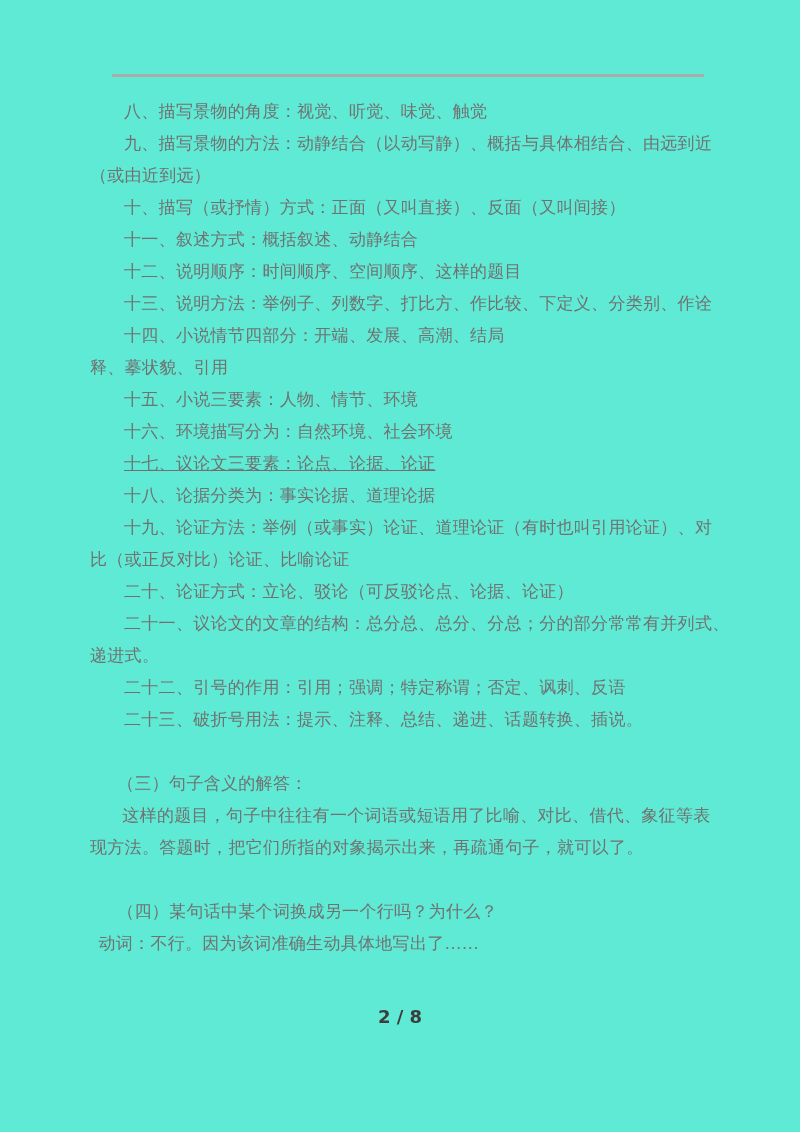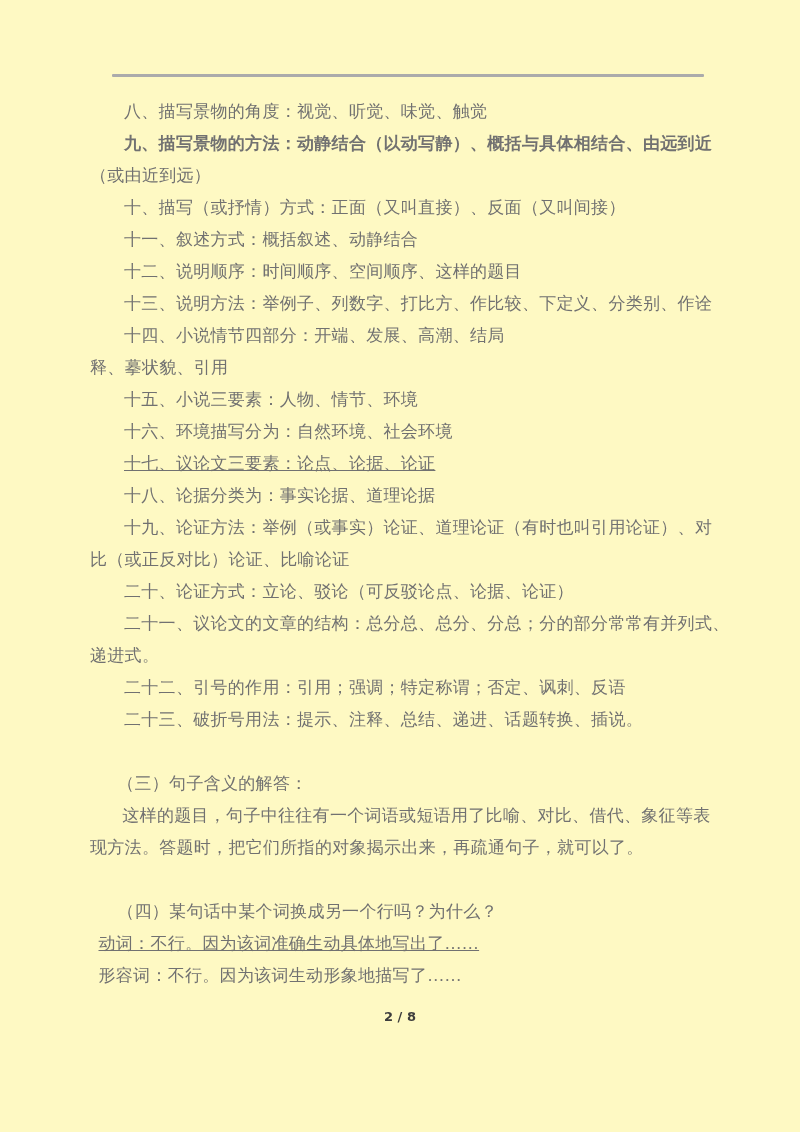--- a/index.html
+++ b/index.html
@@ -5,21 +5,21 @@
   html, body {
     margin: 0;
     padding: 0;
     background: #ffffff;
   }
   .page {
     position: relative;
     width: 800px;
     height: 1132px;
     margin: 0 auto;
-    background: #fef9c3;
+    background: #5eead4;
     overflow: hidden;
     font-family: "Liberation Serif", "DejaVu Serif", serif;
   }
   .header-rule {
     position: absolute;
     top: 74px;
     left: 112px;
     width: 592px;
     height: 3px;
     background: #ababab;
@@ -40,33 +40,33 @@
     letter-spacing: 0.3px;
   }
   .footer {
     position: absolute;
     top: 1005px;
     left: 0;
     width: 100%;
     text-align: center;
     font-family: "DejaVu Sans", "Liberation Sans", sans-serif;
     font-weight: bold;
-    font-size: 13px;
+    font-size: 18px;
     color: #3d3d3d;
     line-height: 24px;
   }
 </style>
 </head>
 <body>
 
 <div class="page">
   <div class="header-rule"></div>
   <div class="content" id="content">
       <div class="line" style="text-indent: 2em;">八、描写景物的角度：视觉、听觉、味觉、触觉</div>
-      <div class="line" style="text-indent: 2em; font-weight: bold;">九、描写景物的方法：动静结合（以动写静）、概括与具体相结合、由远到近</div>
+      <div class="line" style="text-indent: 2em;">九、描写景物的方法：动静结合（以动写静）、概括与具体相结合、由远到近</div>
       <div class="line" style="text-indent: 0em;">（或由近到远）</div>
       <div class="line" style="text-indent: 2em;">十、描写（或抒情）方式：正面（又叫直接）、反面（又叫间接）</div>
       <div class="line" style="text-indent: 2em;">十一、叙述方式：概括叙述、动静结合</div>
       <div class="line" style="text-indent: 2em;">十二、说明顺序：时间顺序、空间顺序、这样的题目</div>
       <div class="line" style="text-indent: 2em;">十三、说明方法：举例子、列数字、打比方、作比较、下定义、分类别、作诠</div>
       <div class="line" style="text-indent: 2em;">十四、小说情节四部分：开端、发展、高潮、结局</div>
       <div class="line" style="text-indent: 0em;">释、摹状貌、引用</div>
       <div class="line" style="text-indent: 2em;">十五、小说三要素：人物、情节、环境</div>
       <div class="line" style="text-indent: 2em;">十六、环境描写分为：自然环境、社会环境</div>
       <div class="line" style="text-indent: 2em; text-decoration: underline;">十七、议论文三要素：论点、论据、论证</div>
@@ -77,17 +77,16 @@
       <div class="line" style="text-indent: 2em;">二十一、议论文的文章的结构：总分总、总分、分总；分的部分常常有并列式、</div>
       <div class="line" style="text-indent: 0em;">递进式。</div>
       <div class="line" style="text-indent: 2em;">二十二、引号的作用：引用；强调；特定称谓；否定、讽刺、反语</div>
       <div class="line" style="text-indent: 2em;">二十三、破折号用法：提示、注释、总结、递进、话题转换、插说。</div>
       <div class="line" style="text-indent: 0em;"></div>
       <div class="line" style="text-indent: 1.6em;">（三）句子含义的解答：</div>
       <div class="line" style="text-indent: 1.9em;">这样的题目，句子中往往有一个词语或短语用了比喻、对比、借代、象征等表</div>
       <div class="line" style="text-indent: 0em;">现方法。答题时，把它们所指的对象揭示出来，再疏通句子，就可以了。</div>
       <div class="line" style="text-indent: 0em;"></div>
       <div class="line" style="text-indent: 1.6em;">（四）某句话中某个词换成另一个行吗？为什么？</div>
-      <div class="line" style="text-indent: 0.5em; text-decoration: underline;">动词：不行。因为该词准确生动具体地写出了……</div>
-      <div class="line" style="text-indent: 0.5em;">形容词：不行。因为该词生动形象地描写了……</div>
+      <div class="line" style="text-indent: 0.5em;">动词：不行。因为该词准确生动具体地写出了……</div>
     </div>
   <div class="footer">2 / 8</div>
 </div>
 
 </body></html>

